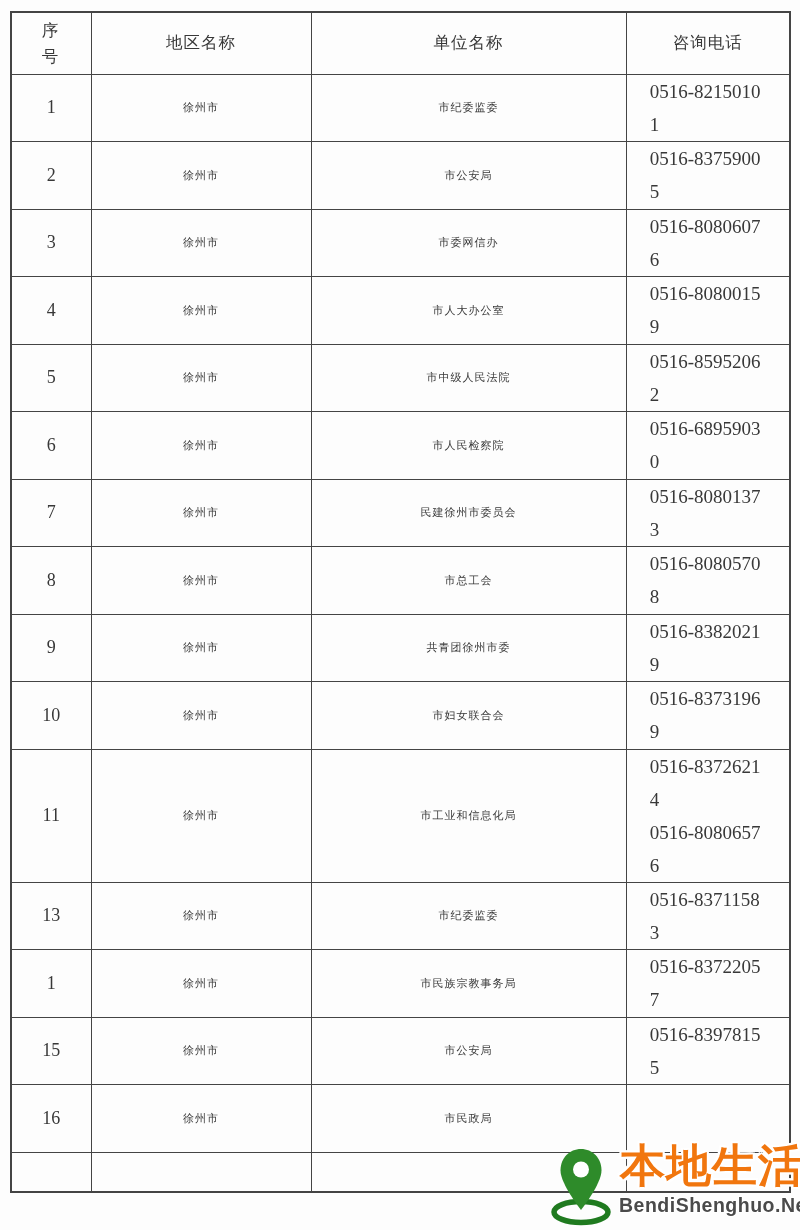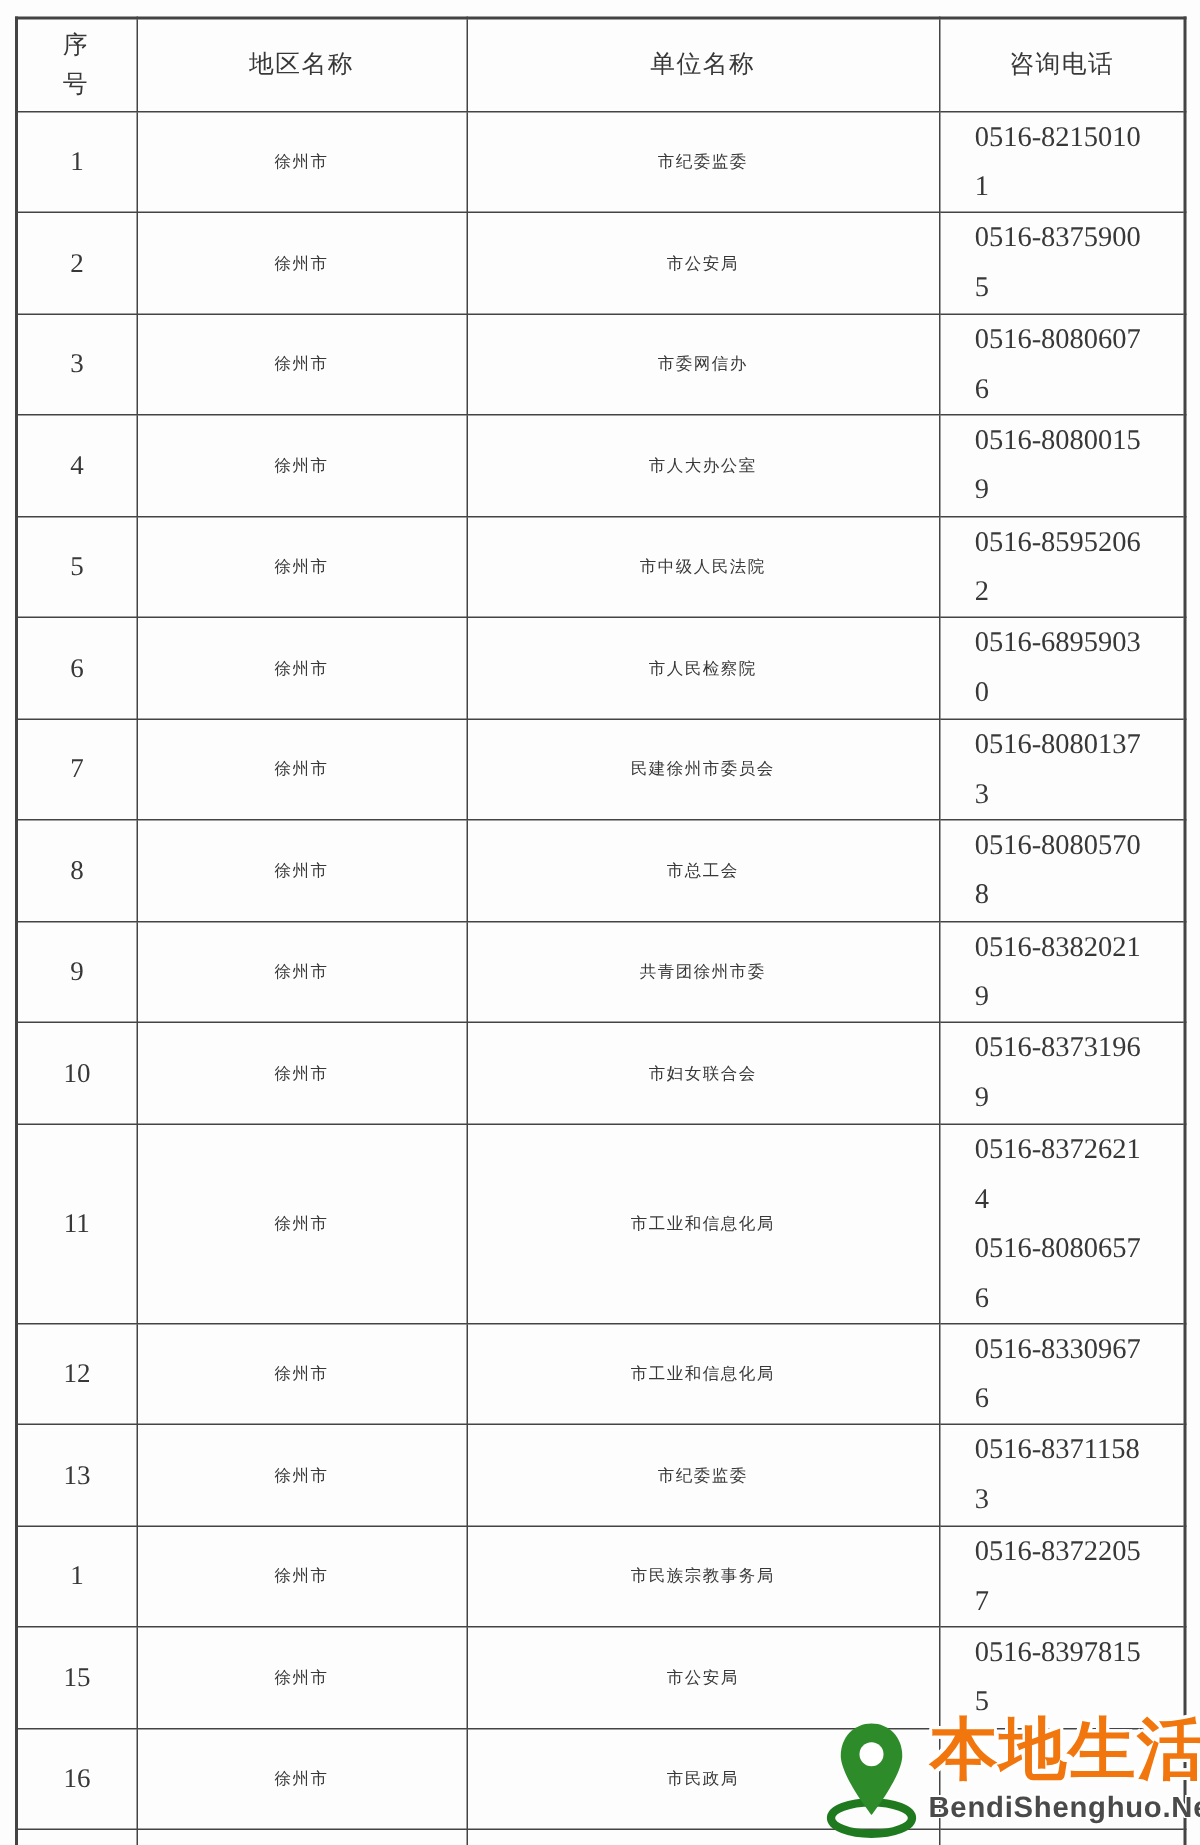--- a/index.html
+++ b/index.html
@@ -217,28 +217,20 @@
         <tr>
           <td class="c-no">11</td>
           <td class="c-region">徐州市</td>
           <td class="c-unit">市工业和信息化局</td>
           <td class="c-phone">
             <div class="phone">0516-83726214</div>
             <div class="phone">0516-80806576</div>
           </td>
         </tr>
         <tr>
-          <td class="c-no">12</td>
-          <td class="c-region">徐州市</td>
-          <td class="c-unit">市工业和信息化局</td>
-          <td class="c-phone">
-            <div class="phone">0516-83309676</div>
-          </td>
-        </tr>
-        <tr>
           <td class="c-no">13</td>
           <td class="c-region">徐州市</td>
           <td class="c-unit">市纪委监委</td>
           <td class="c-phone">
             <div class="phone">0516-83711583</div>
           </td>
         </tr>
         <tr>
           <td class="c-no">1</td>
           <td class="c-region">徐州市</td>

